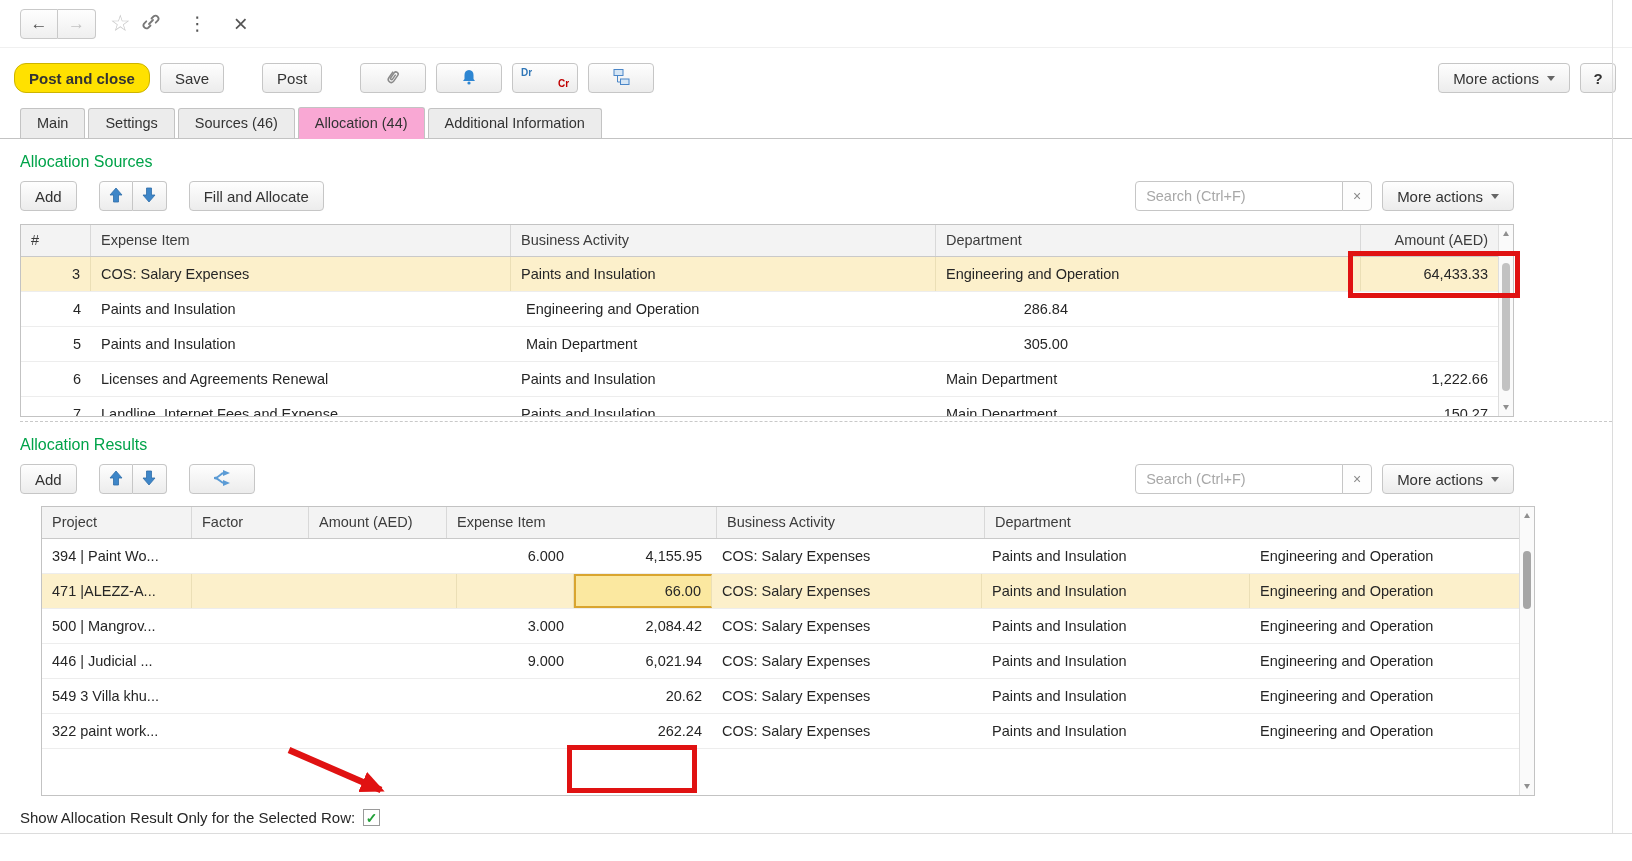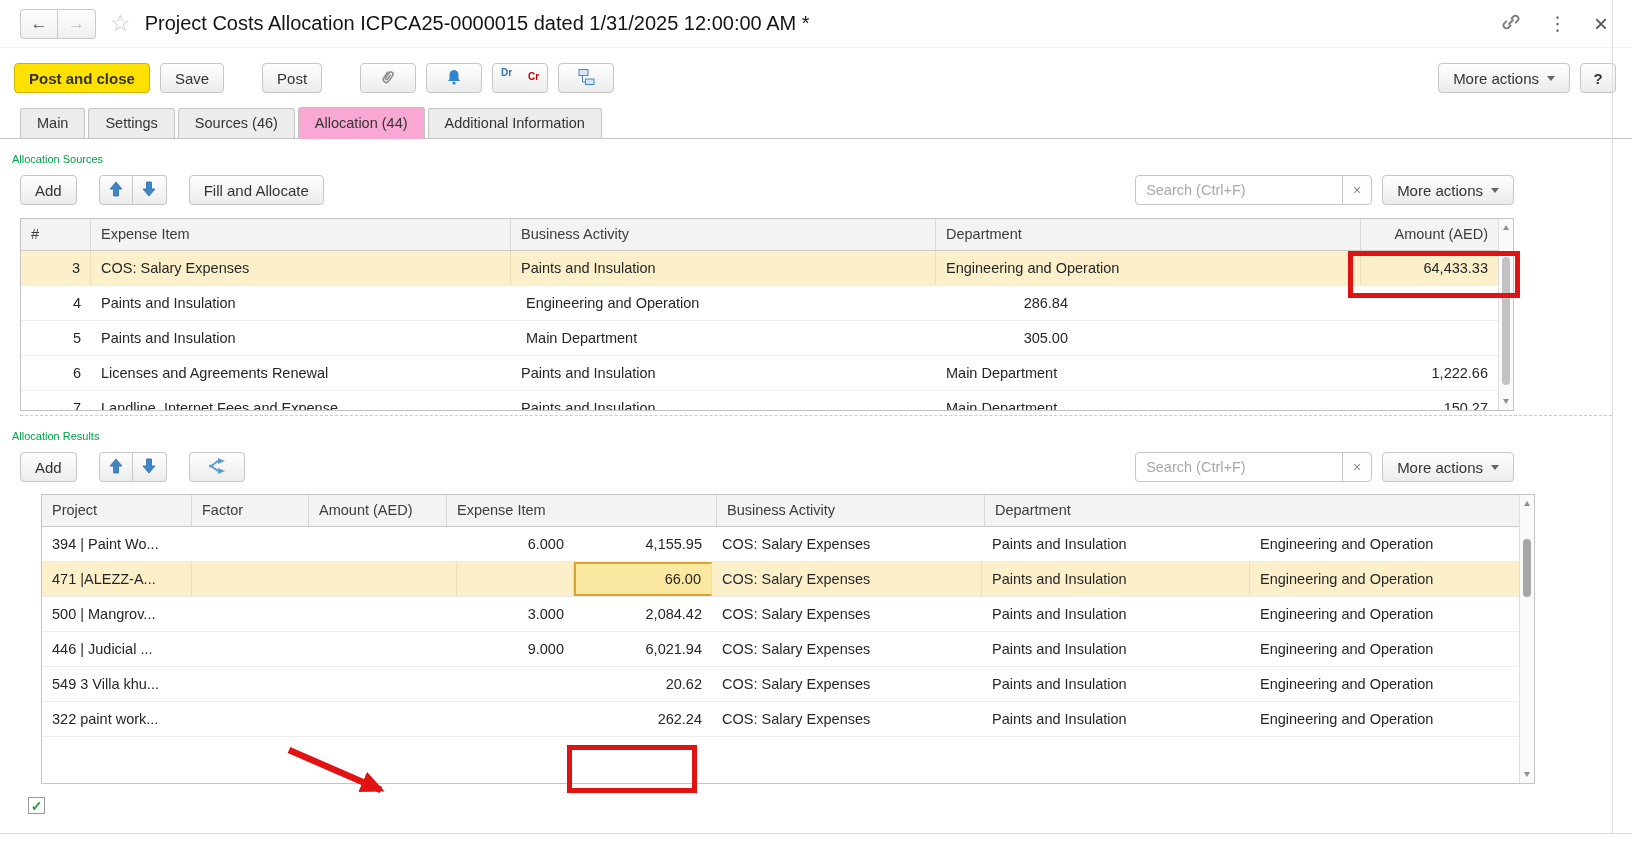--- a/index.html
+++ b/index.html
@@ -8,49 +8,49 @@
     position: relative; background:#fff; overflow:hidden;
     font-family:"Liberation Sans", sans-serif; color:#262626;
   }
   
   .btn {
     display:inline-flex; align-items:center; justify-content:center;
     height:30px; padding:0 14px; font-size:15px; color:#333;
     background:linear-gradient(#FEFEFE,#ECECEC);
     border:1px solid #C6C6C6; border-radius:4px; cursor:pointer; white-space:nowrap;
   }
-  .icon-btn { width:56px; padding:0;text-decoration:underline; }
-  .btn.primary { background:#FFE100; border-color:#CDb400; font-weight:bold; }
+  .icon-btn { width:66px; padding:0;text-decoration:underline; }
+  .btn.primary { background:#FFE100; border-color:#CDb400; font-weight:bold;border-radius:12px; }
   .caret { width:0;height:0;border-left:4px solid transparent;border-right:4px solid transparent;border-top:5px solid #666; margin-left:8px; display:inline-block; }
   
   .titlebar { height:48px; display:flex; align-items:center; padding:0 18px 0 20px; border-bottom:1px solid #F0F0F0; }
   .nav-btn { width:38px; height:30px; display:flex; align-items:center; justify-content:center;
     background:linear-gradient(#FEFEFE,#EFEFEF); border:1px solid #C9C9C9; font-size:17px; color:#555; }
   .nav-btn.first { border-radius:4px 0 0 4px; }
   .nav-btn.second { border-radius:0 4px 4px 0; border-left:none; color:#C2C2C2; }
   .star { font-size:23px; color:#C9C9C9; margin:0 10px 0 14px; }
   .page-title { font-size:20px; color:#141414; flex:1; white-space:nowrap; overflow:hidden; margin-left:4px; }
   .win-icons { display:flex; align-items:center; gap:27px; margin-right:6px; }
   .kebab { font-size:19px; color:#555; letter-spacing:0; }
   .close-x { font-size:24px; color:#555; line-height:1; }
   
   .cmdbar { height:30px; margin:15px 16px 0 14px; display:flex; align-items:center; gap:10px; }
   .cmd-gap { width:18px; }
   .flex-spacer { flex:1; }
   .help-btn { width:36px; font-weight:bold; padding:0; }
   .drcr { position:relative; }
   .drcr .dr { position:absolute; top:3px; left:8px; font-size:10px; font-weight:bold; color:#2E75B6; }
-  .drcr .cr { position:absolute; bottom:10px; right:8px; font-size:10px; font-weight:bold; color:#C00000; }
+  .drcr .cr { position:absolute; bottom:3px; right:8px; font-size:10px; font-weight:bold; color:#C00000; }
   
   .tabbar { display:flex; align-items:flex-end; margin-top:14px; padding-left:20px; border-bottom:1px solid #C3C3C3; }
   .tab { height:30px; line-height:28px; padding:0 16px; margin-right:3px; font-size:14.5px; color:#333;
     background:#ECECEC; border:1px solid #C3C3C3; border-bottom:none; border-radius:3px 3px 0 0; cursor:pointer; }
   .tab.active { background:#f9a8d4; height:32px; line-height:31px; margin-bottom:-1px; }
   
-  .section-title { color:#00A349; font-size:11px; margin:14px 0 0 12px; }
+  .section-title { color:#00A349; font-size:16px; margin:14px 0 0 20px; }
   .toolbar { display:flex; align-items:center; margin:9px 0 0 20px; width:1494px; height:32px; }
   .updown { display:flex; margin-left:22px; }
   .updown .btn { width:34px; padding:0; }
   .updown .btn:first-child { border-radius:4px 0 0 4px; }
   .updown .btn:last-child { border-radius:0 4px 4px 0; border-left:none; }
   .tb-gap { width:22px; }
   .search { display:flex; height:30px; }
   .search input { width:208px; height:30px; border:1px solid #C6C6C6; border-radius:4px 0 0 4px;
     padding:0 10px; font-size:14.5px; font-family:"Liberation Sans",sans-serif; color:#333; outline:none; }
   .search input::placeholder { color:#A8A8A8; }
@@ -109,21 +109,20 @@
 <div class="titlebar">
   <div style="display:flex">
     <div class="nav-btn first">
         <span>←</span>
       </div>
     <div class="nav-btn second">
         <span>→</span>
       </div>
   </div>
   <span class="star">☆</span>
-  <div class="page-title">Project Costs Allocation ICPCA25-0000015 dated 1/31/2025 12:00:00 AM *</div>
   <div class="win-icons">
     <span>
       <svg width="20" height="20" viewBox="0 0 20 20" fill="none" stroke="#777" stroke-width="1.8" stroke-linecap="round">
         <path d="M8 12 L12 8"></path>
         <path d="M10.5 6.5 l2.2-2.2 a3 3 0 0 1 4.2 4.2 l-2.2 2.2"></path>
         <path d="M9.5 13.5 l-2.2 2.2 a3 3 0 0 1 -4.2-4.2 l2.2-2.2"></path>
       </svg>
     </span>
     <span class="kebab">⋮</span>
     <span class="close-x">×</span>
@@ -383,20 +382,21 @@
     <div class="cell c2-6">Engineering and Operation</div>
   </div>
   <div class="vscroll">
     <div class="vs-up"></div>
     <div class="vs-thumb"></div>
     <div class="vs-down"></div>
   </div>
 </div>
 
 <div class="result-filter">
+  <span>Show Allocation Result Only for the Selected Row:</span>
   <div class="checkbox">
     <span>✓</span>
   </div>
 </div>
 
 <div class="right-divider"></div>
 <div class="bottom-divider"></div>
 
 <div class="anno-box" id="anno1"></div>
 <div class="anno-box" id="anno2"></div>

